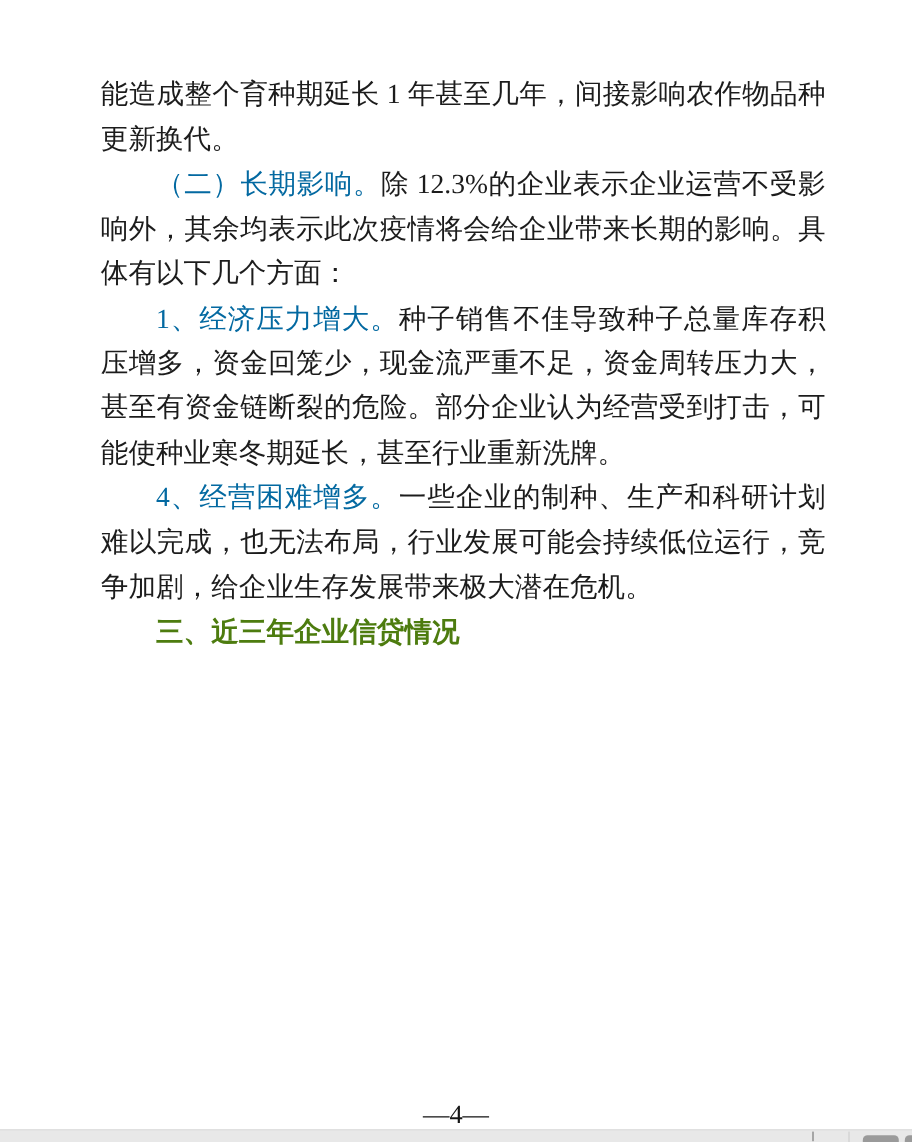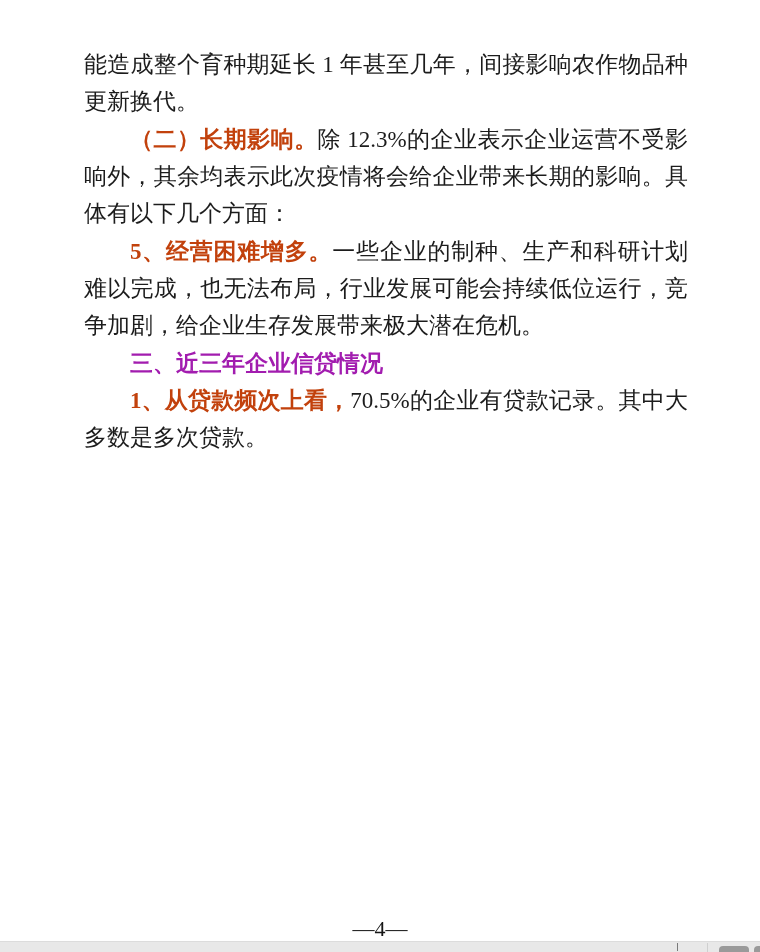--- a/index.html
+++ b/index.html
@@ -9,33 +9,33 @@
     overflow:hidden;
     font-family:"Liberation Serif","DejaVu Serif",serif;
     position:relative;
   }
   .page{
     position:absolute;inset:0;
     background:#ffffff;
   }
   .content{
     position:absolute;
-    left:84px;top:46px;width:604px;
+    left:84px;top:60px;width:604px;
     font-size:23px;
     line-height:37.35px;
     color:#1c1c1c;
     text-align:justify;
     text-justify:inter-character;
     letter-spacing:0;
   }
   .content p{margin:0;padding:0;}
   .content p.ind{text-indent:2em;}
-  .b{font-weight:bold;color:#c2410c;}
+  .b{font-weight:normal;color:#0369a1;}
   .hei{
-    font-weight:bold;color:#a21caf;
+    font-weight:bold;color:#4d7c0f;
     font-family:"Liberation Sans","DejaVu Sans",sans-serif;
   }
   .footer{
     position:absolute;
     left:0;top:916px;width:760px;
     text-align:center;
     font-size:22px;
     color:#161616;
   }
   .statusbar{
@@ -64,28 +64,28 @@
 <body>
 
 <div class="page">
 
   <div class="content">
 
     <p><span>能造成整个育种期延长 1 年甚至几年，间接影响农作物品种更新换代。</span></p>
 
     <p class="ind"><span class="b">（二）长期影响。</span><span>除 12.3%的企业表示企业运营不受影响外，其余均表示此次疫情将会给企业带来长期的影响。具体有以下几个方面：</span></p>
 
+    <p class="ind"><span class="b">1、经济压力增大。</span><span>种子销售不佳导致种子总量库存积压增多，资金回笼少，现金流严重不足，资金周转压力大，甚至有资金链断裂的危险。部分企业认为经营受到打击，可能使种业寒冬期延长，甚至行业重新洗牌。</span></p>
 
-    <p class="ind"><span class="b">5、经营困难增多。</span><span>一些企业的制种、生产和科研计划难以完成，也无法布局，行业发展可能会持续低位运行，竞争加剧，给企业生存发展带来极大潜在危机。</span></p>
+    <p class="ind"><span class="b">4、经营困难增多。</span><span>一些企业的制种、生产和科研计划难以完成，也无法布局，行业发展可能会持续低位运行，竞争加剧，给企业生存发展带来极大潜在危机。</span></p>
 
 
     <p class="ind"><span class="hei">三、近三年企业信贷情况</span></p>
 
 
-    <p class="ind"><span class="b">1、从贷款频次上看，</span><span>70.5%的企业有贷款记录。其中大多数是多次贷款。</span></p>
 
   </div>
 
   <div class="footer">—4—</div>
 
   <div class="statusbar">
     <div class="status-tick"></div>
     <div class="status-divider"></div>
     <div class="status-btn b1"></div>
     <div class="status-btn b2"></div>

